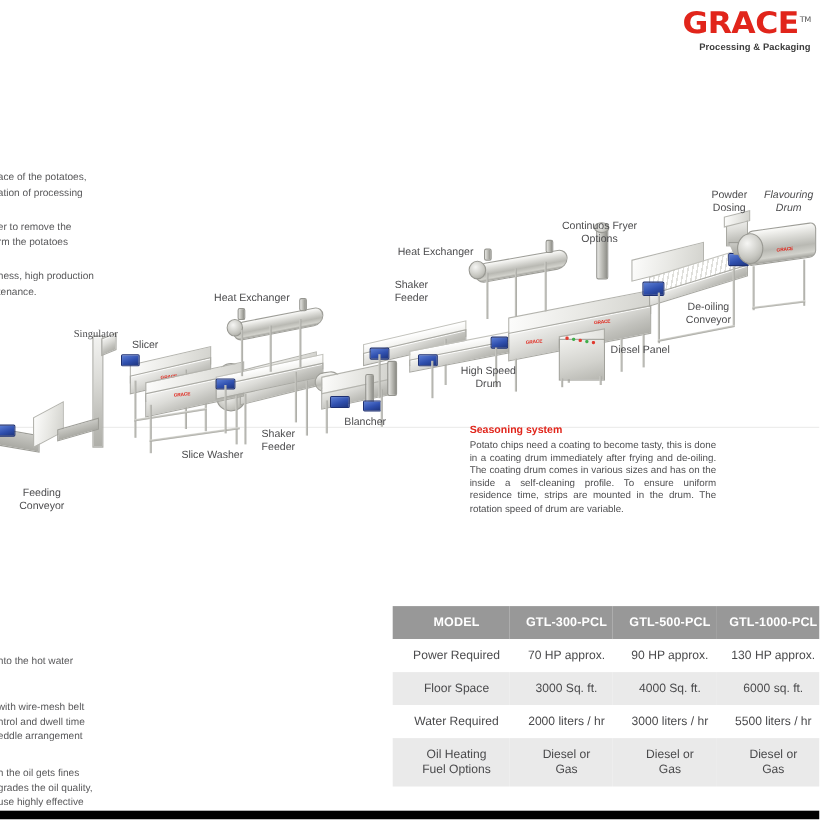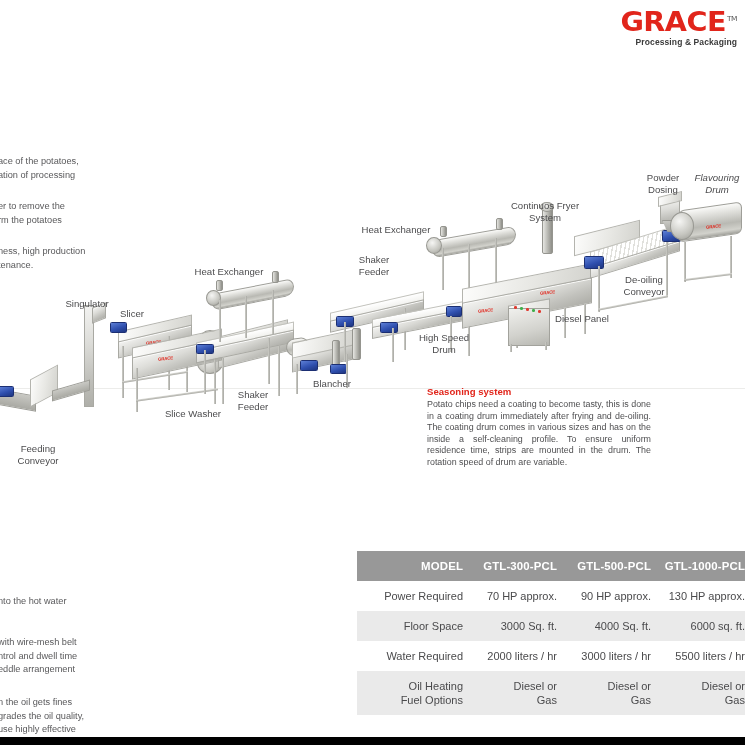--- a/index.html
+++ b/index.html
@@ -104,21 +104,21 @@
   .season h4{
     margin:0 0 1px 0;font-size:9.6px;color:#e1251b;font-weight:bold;line-height:12px;
   }
   .season p{margin:0;font-size:8.9px;line-height:11.6px;color:#4f4f51;text-align:justify;}
 
   
   .spec{
     position:absolute;left:357px;top:551px;width:388px;
     border-collapse:collapse;table-layout:fixed;
   }
-  .spec td,.spec th{padding:8px 0 8px 10px;text-align:right;vertical-align:middle;}
+  .spec td,.spec th{padding:8px 0 8px 10px;text-align:center;vertical-align:middle;}
   .spec thead th{
     background:#989898;color:#ffffff;font-size:11.4px;font-weight:bold;
     letter-spacing:0.15px;padding-top:9px;padding-bottom:9px;
   }
   .spec tbody td{font-size:11px;color:#4a4a4c;line-height:14px;}
   .spec tbody tr:nth-child(odd){background:#ffffff;}
   .spec tbody tr:nth-child(even){background:#eaeaea;}
   .spec col.c0{width:106px;}
   .spec col.c1{width:94px;}
   .spec col.c2{width:94px;}
@@ -312,41 +312,41 @@
       <div class="gmark" style="left:706px;top:74px;">GRACE</div>
       <div class="leg" style="left:684px;top:92px;height:40px;"></div>
       <div class="leg" style="left:730px;top:86px;height:42px;"></div>
       <div class="rail" style="left:684px;top:126px;width:48px;transform:skewY(-7deg);"></div>
     </div>
 
     <div class="label" style="left:8px;top:293px;width:60px;">
       <div>Feeding</div>
         <div>Conveyor</div>
     </div>
-    <div class="label" style="left:52px;top:148px;width:70px;">Singulator</div>
+    <div class="label" style="left:52px;top:148px;width:70px;font-family:Liberation Serif, serif;">Singulator</div>
     <div class="label" style="left:110px;top:158px;width:44px;">Slicer</div>
     <div class="label" style="left:155px;top:258px;width:76px;">Slice Washer</div>
     <div class="label" style="left:228px;top:239px;width:50px;">
       <div>Shaker</div>
         <div>Feeder</div>
     </div>
     <div class="label" style="left:183px;top:116px;width:92px;">Heat Exchanger</div>
     <div class="label" style="left:303px;top:228px;width:58px;">Blancher</div>
     <div class="label" style="left:350px;top:74px;width:92px;">Heat Exchanger</div>
     <div class="label" style="left:348px;top:104px;width:52px;">
       <div>Shaker</div>
         <div>Feeder</div>
     </div>
     <div class="label" style="left:413px;top:182px;width:62px;">
       <div>High Speed</div>
         <div>Drum</div>
     </div>
     <div class="label" style="left:498px;top:50px;width:94px;">
       <div>Continuos Fryer</div>
-        <div>System</div>
+        <div>Options</div>
     </div>
     <div class="label" style="left:546px;top:163px;width:72px;">Diesel Panel</div>
     <div class="label" style="left:608px;top:124px;width:72px;">
       <div>De-oiling</div>
         <div>Conveyor</div>
     </div>
     <div class="label" style="left:637px;top:22px;width:52px;">
       <div>Powder</div>
         <div>Dosing</div>
     </div>

